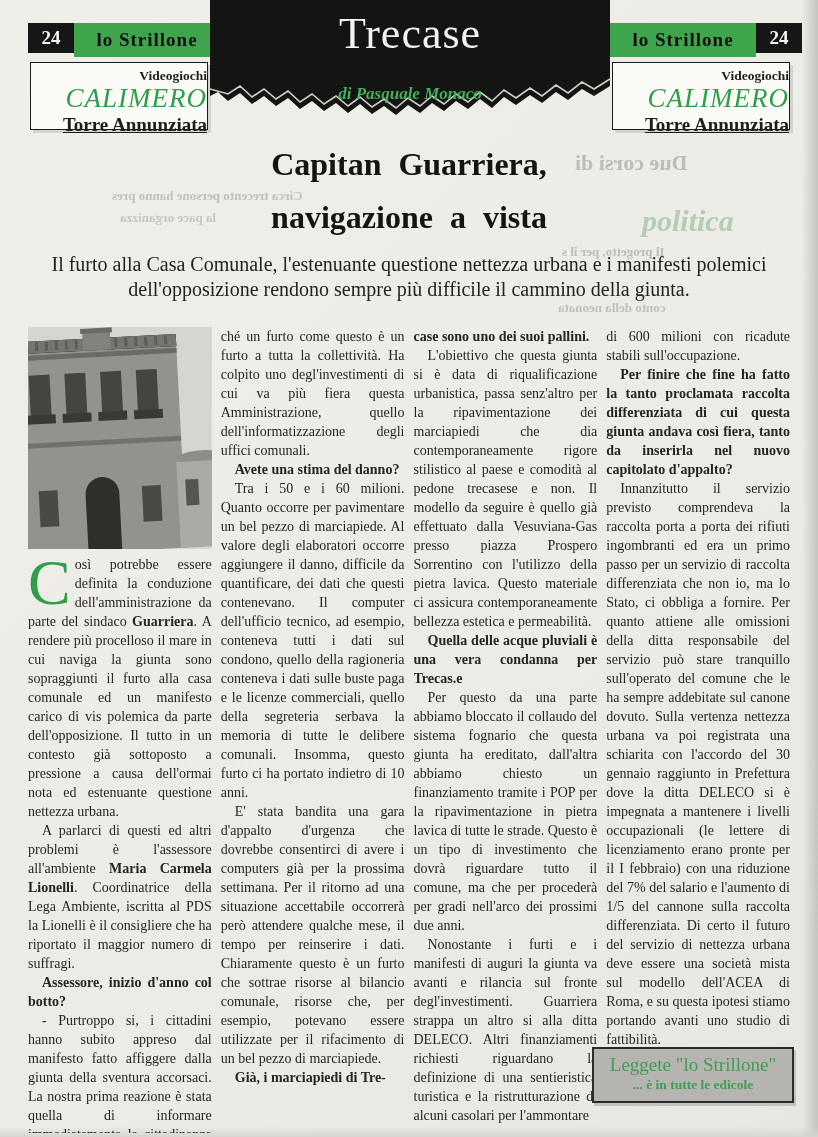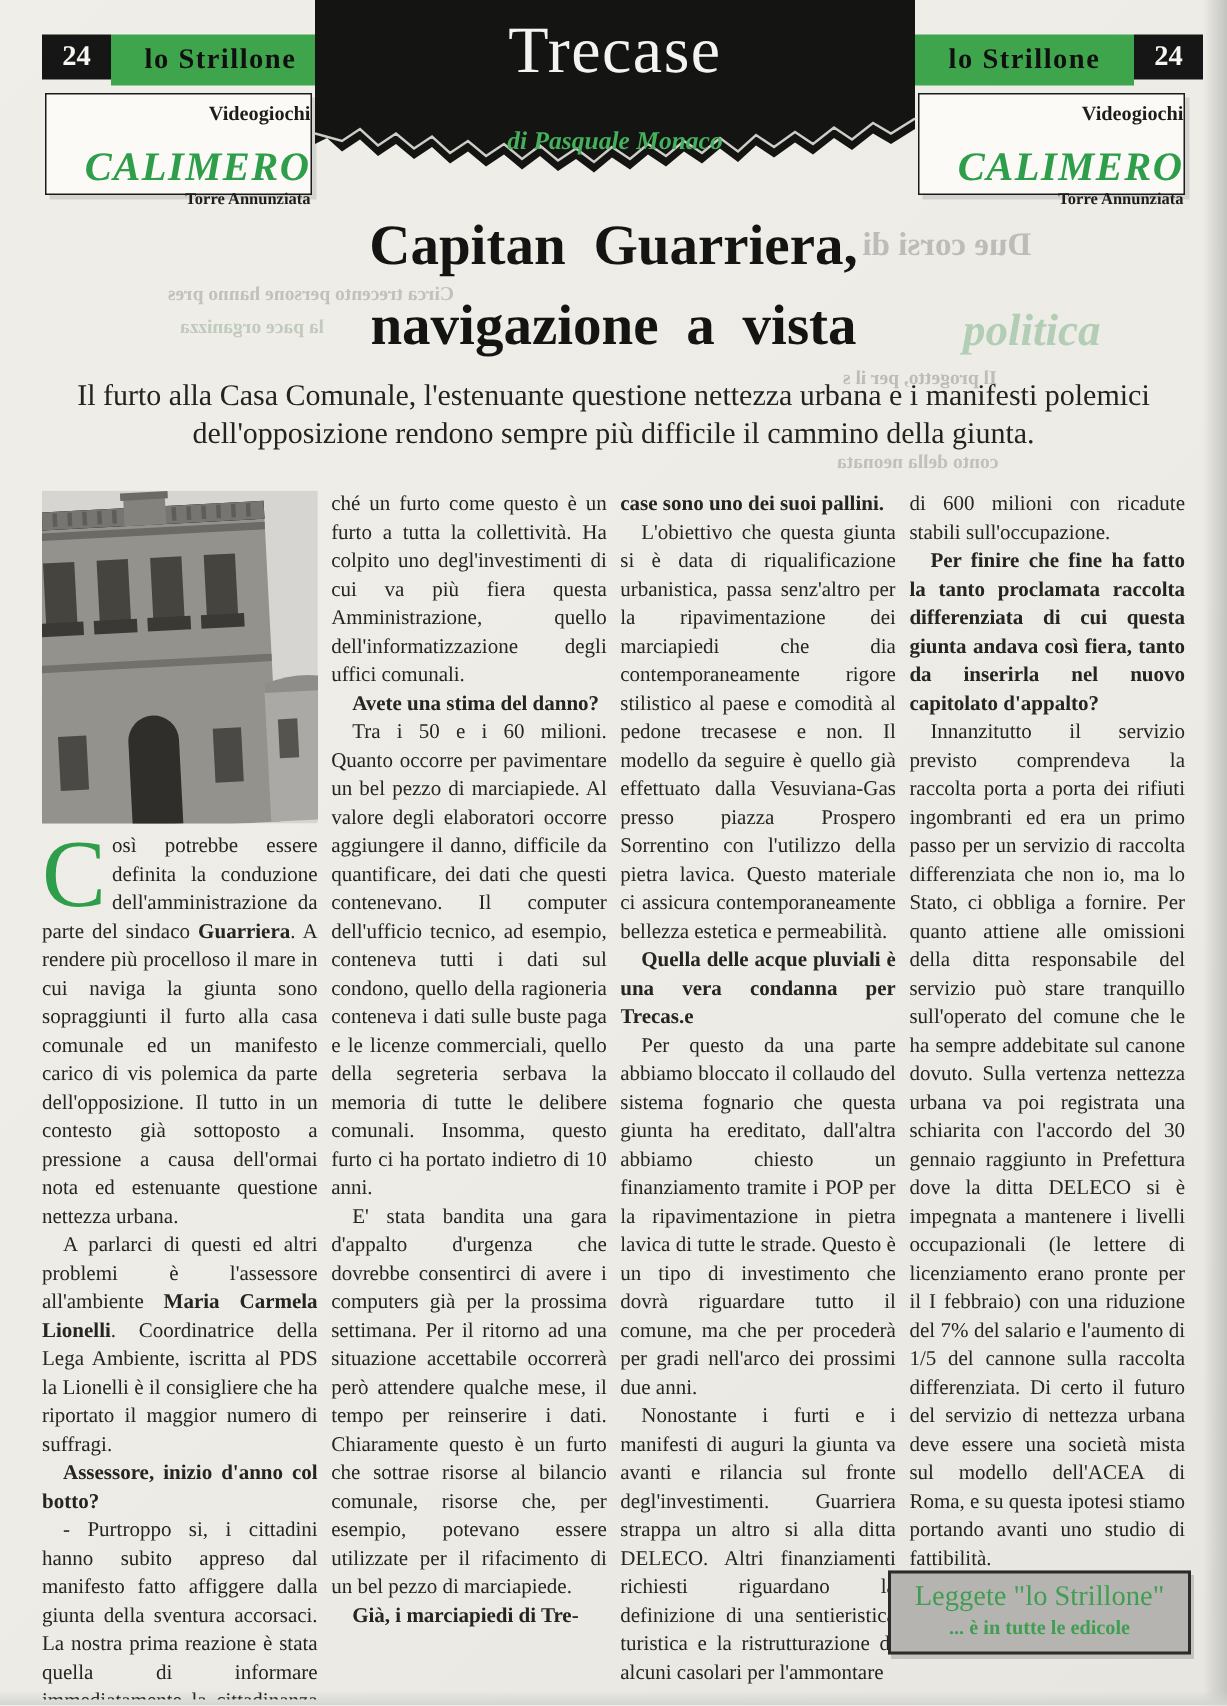--- a/index.html
+++ b/index.html
@@ -24,35 +24,35 @@
     font-weight:bold;font-size:19px;letter-spacing:1px;
     display:flex;align-items:center;justify-content:center;}
 
   
   .adbox{position:absolute;top:62px;width:176px;height:66px;background:#fbfaf7;
     border:1.5px solid #1b1b1b;box-shadow:3px 3px 0 rgba(180,180,176,.45);
     text-align:right;line-height:1;}
   .adbox-left{left:30px;}
   .adbox-right{left:612px;}
   .ad-top{font-weight:bold;font-size:13.5px;margin-top:6px;}
-  .ad-title{font-weight:bold;font-style:italic;font-size:27px;color:#2f9e4b;
-    letter-spacing:1px;margin-top:15px;}
-  .ad-bottom{font-weight:bold;font-size:11px;margin-top:3px;}
+  .ad-title{font-weight:normal;font-style:italic;font-size:27px;color:#2f9e4b;
+    letter-spacing:1px;margin-top:2px;}
+  .ad-bottom{font-weight:bold;font-size:19px;margin-top:3px;text-decoration:underline;}
 
   
   .banner{position:absolute;left:210px;top:0;width:400px;height:130px;}
   .banner svg{position:absolute;left:0;top:0;}
   .banner-title{position:absolute;left:0;top:8px;width:100%;text-align:center;
     color:#f4f3ef;font-size:44px;letter-spacing:1px;}
   .banner-byline{position:absolute;left:0;top:68px;width:100%;text-align:center;
     color:#45b15c;font-size:17px;font-weight:bold;font-style:italic;margin-top:16px;}
 
   
   .headline{position:absolute;top:138px;left:30px;width:758px;text-align:center;
-    font-weight:bold;font-size:38px;line-height:53px;color:#141412;word-spacing:9px;}
+    font-weight:bold;font-size:32px;line-height:53px;color:#141412;word-spacing:9px;}
   .subhead{position:absolute;top:252px;left:18px;width:782px;text-align:center;
     font-size:20px;line-height:25px;color:#23231f;}
   .subhead .s3{margin-top:1px;}
 
   
   .ghost{position:absolute;pointer-events:none;font-weight:bold;
     transform:scaleX(-1);white-space:nowrap;}
   .g0{top:150px;left:575px;font-size:22px;color:rgba(150,150,145,.55);}
   .g1{top:204px;left:642px;font-size:30px;font-style:italic;
       transform:none;color:rgba(120,175,130,.5);}

